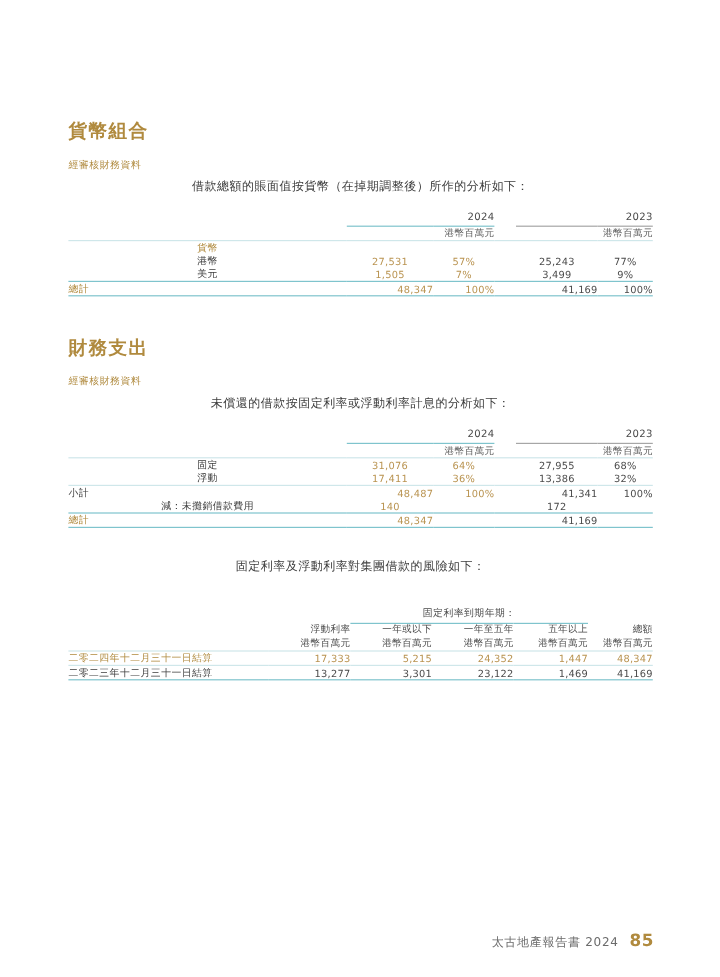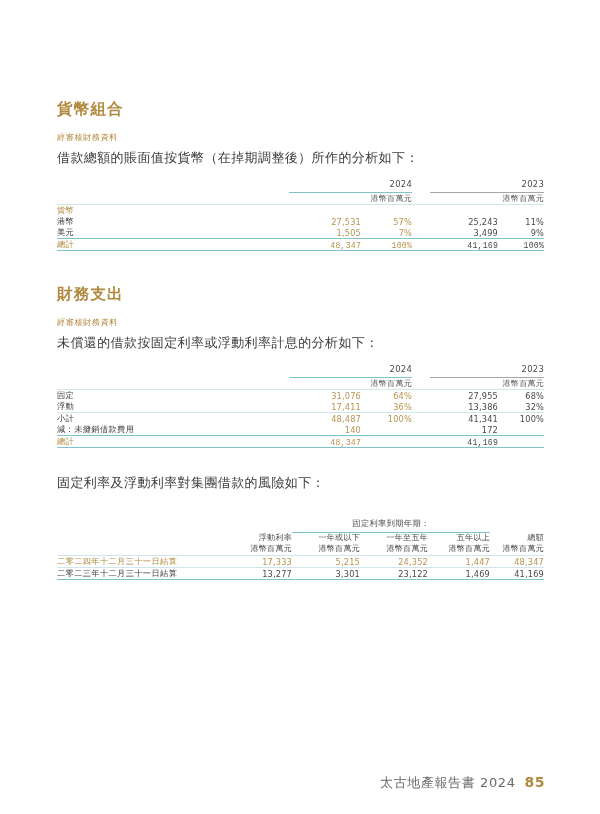--- a/index.html
+++ b/index.html
@@ -36,25 +36,26 @@
     line-height: 1.2;
   }
   .subhead {
     font-size: 8.2px;
     color: #b08a3e;
     letter-spacing: 0.5px;
     margin: 12px 0 7px 0;
     line-height: 1.3;
   }
   .intro {
-    font-size: 13px;
+    font-size: 10px;
     color: #3c3c3c;
     letter-spacing: 0.4px;
     margin: 0 0 11px 0;
     line-height: 1.45;
+    text-align: center;
   }
 
   
   table.fin {
     width: 100%;
     border-collapse: collapse;
     font-size: 8.2px;
     color: #3c3c3c;
     table-layout: fixed;
   }
@@ -111,24 +112,24 @@
   }
 
   .row-line td {
     border-top: 1px solid #cfe7ea;
     padding-top: 3px;
     padding-bottom: 3px;
   }
   .row-plain td {
     padding-top: 3px;
     padding-bottom: 3px;
+    text-align: center;
   }
   .top-teal td {
     border-top: 1.1px solid #7fc4cd;
-    font-family: Liberation Mono, monospace;
   }
   .bot-teal td {
     border-bottom: 1.1px solid #7fc4cd;
   }
   .hdr-rule td {
     border-bottom: 1px solid #cfe7ea;
   }
 
   .tbl-gap-sm { height: 14px; }
   .tbl-gap-md { height: 26px; }
@@ -153,21 +154,21 @@
   
   .footer {
     position: absolute;
     right: 55px;
     bottom: 22px;
     display: flex;
     align-items: baseline;
     gap: 9px;
   }
   .footer-text {
-    font-size: 13px;
+    font-size: 10px;
     color: #6b6b6b;
     letter-spacing: 0.6px;
   }
   .footer-page {
     font-size: 14px;
     font-weight: bold;
     color: #b08a3e;
     letter-spacing: 0.5px;
   }
 </style>
@@ -218,21 +219,21 @@
             <td></td>
             <td></td>
         </tr>
 
         <tr class="row-plain">
           <td class="lbl">港幣</td>
           <td class="num cur">27,531</td>
           <td class="num cur">57%</td>
           <td></td>
           <td class="num prev">25,243</td>
-          <td class="num prev">11%</td>
+          <td class="num prev">77%</td>
         </tr>
         <tr class="row-plain">
           <td class="lbl">美元</td>
           <td class="num cur">1,505</td>
           <td class="num cur">7%</td>
           <td></td>
           <td class="num prev">3,499</td>
           <td class="num prev">9%</td>
         </tr>
 

